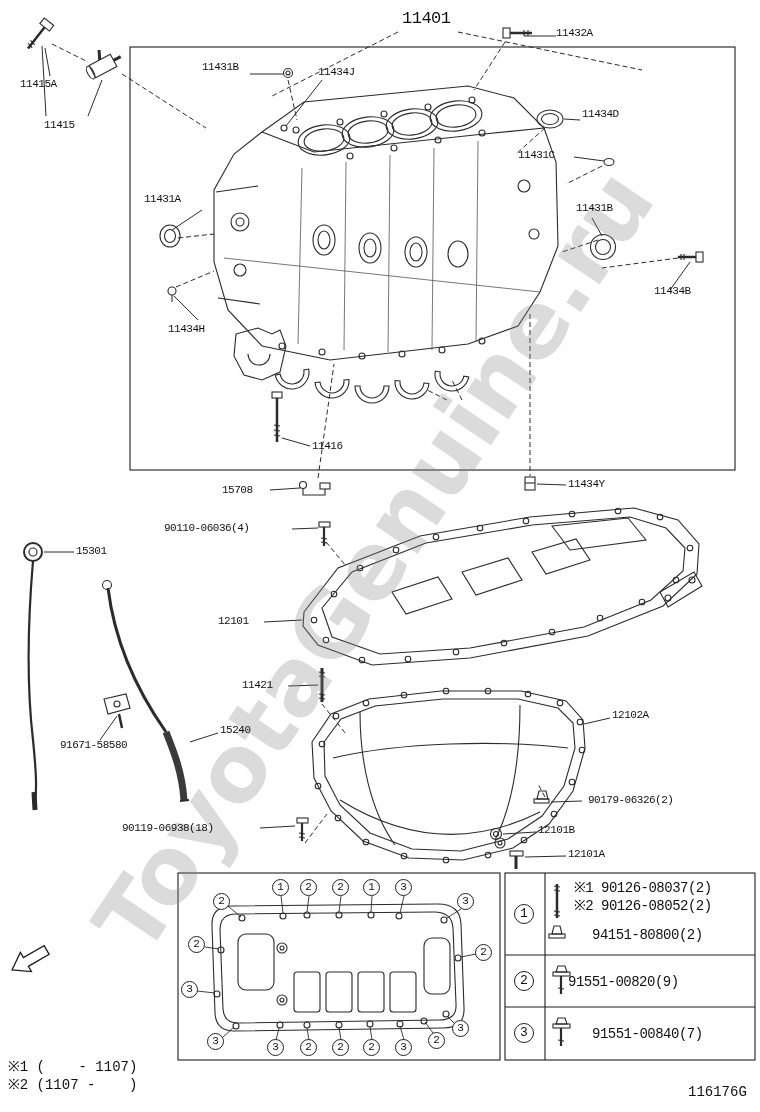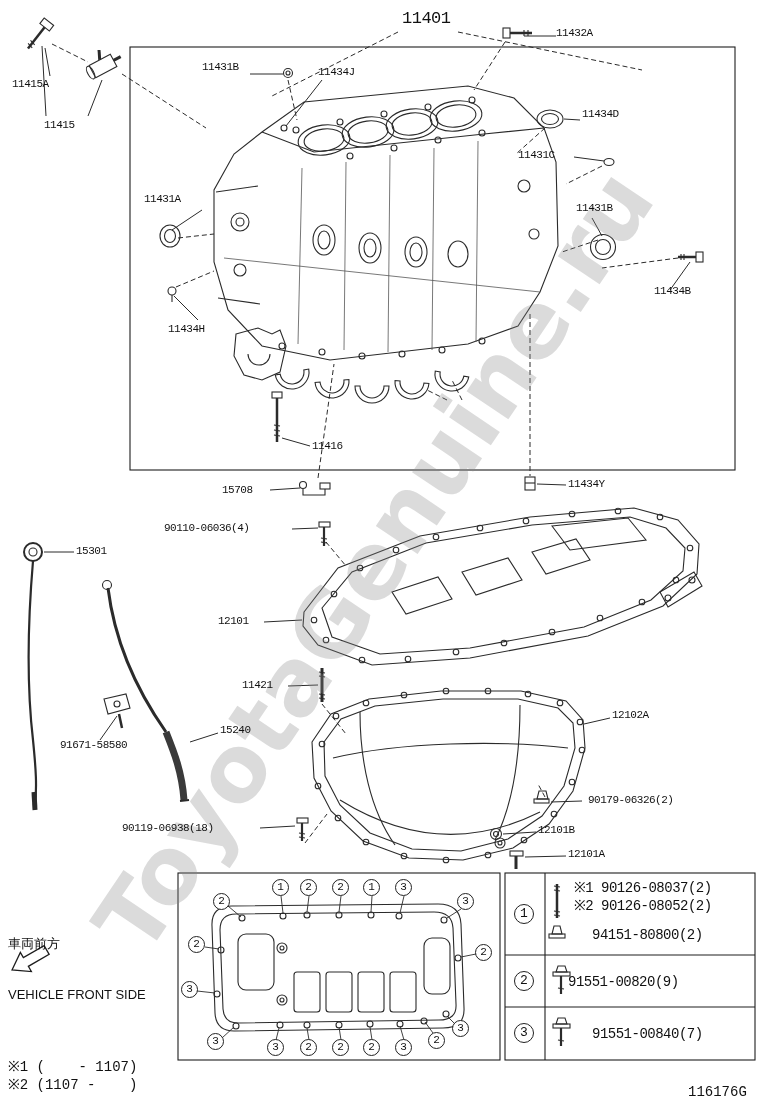--- a/index.html
+++ b/index.html
@@ -412,21 +412,21 @@
     <g transform="translate(12,970) rotate(-30)">
       <path d="M0,0 L16,-11 L16,-5 L40,-5 L40,5 L16,5 L16,11 Z" fill="none" stroke="#1e1e1e" stroke-width="1.3"></path>
     </g>
   </svg>
 
   <div class="watermark">ToyotaGenuine.ru</div>
 
   <div>
     <div class="lbl big" style="left:402px;top:11px">11401</div>
     <div class="lbl" style="left:556px;top:25px">11432A</div>
-    <div class="lbl" style="left:12px;top:76px">11415A</div>
+    <div class="lbl" style="left:20px;top:76px">11415A</div>
     <div class="lbl" style="left:202px;top:59px">11431B</div>
     <div class="lbl" style="left:318px;top:64px">11434J</div>
     <div class="lbl" style="left:44px;top:117px">11415</div>
     <div class="lbl" style="left:582px;top:106px">11434D</div>
     <div class="lbl" style="left:518px;top:147px">11431C</div>
     <div class="lbl" style="left:144px;top:191px">11431A</div>
     <div class="lbl" style="left:576px;top:200px">11431B</div>
     <div class="lbl" style="left:654px;top:283px">11434B</div>
     <div class="lbl" style="left:168px;top:321px">11434H</div>
     <div class="lbl" style="left:312px;top:438px">11416</div>
@@ -439,24 +439,20 @@
     <div class="lbl" style="left:612px;top:707px">12102A</div>
     <div class="lbl" style="left:220px;top:722px">15240</div>
     <div class="lbl" style="left:60px;top:737px">91671-58580</div>
     <div class="lbl" style="left:588px;top:792px">90179-06326(2)</div>
     <div class="lbl" style="left:122px;top:820px">90119-06938(18)</div>
     <div class="lbl" style="left:538px;top:822px">12101B</div>
     <div class="lbl" style="left:568px;top:846px">12101A</div>
   </div>
 
 
-  <div class="front" style="left:8px;top:901px">
-    <div>車両前方</div>
-    <div>VEHICLE FRONT SIDE</div>
-  </div>
 
   <div>
     <span class="co" style="left:213px;top:893px">2</span>
     <span class="co" style="left:272px;top:879px">1</span>
     <span class="co" style="left:300px;top:879px">2</span>
     <span class="co" style="left:332px;top:879px">2</span>
     <span class="co" style="left:363px;top:879px">1</span>
     <span class="co" style="left:395px;top:879px">3</span>
     <span class="co" style="left:457px;top:893px">3</span>
     <span class="co" style="left:188px;top:936px">2</span>

